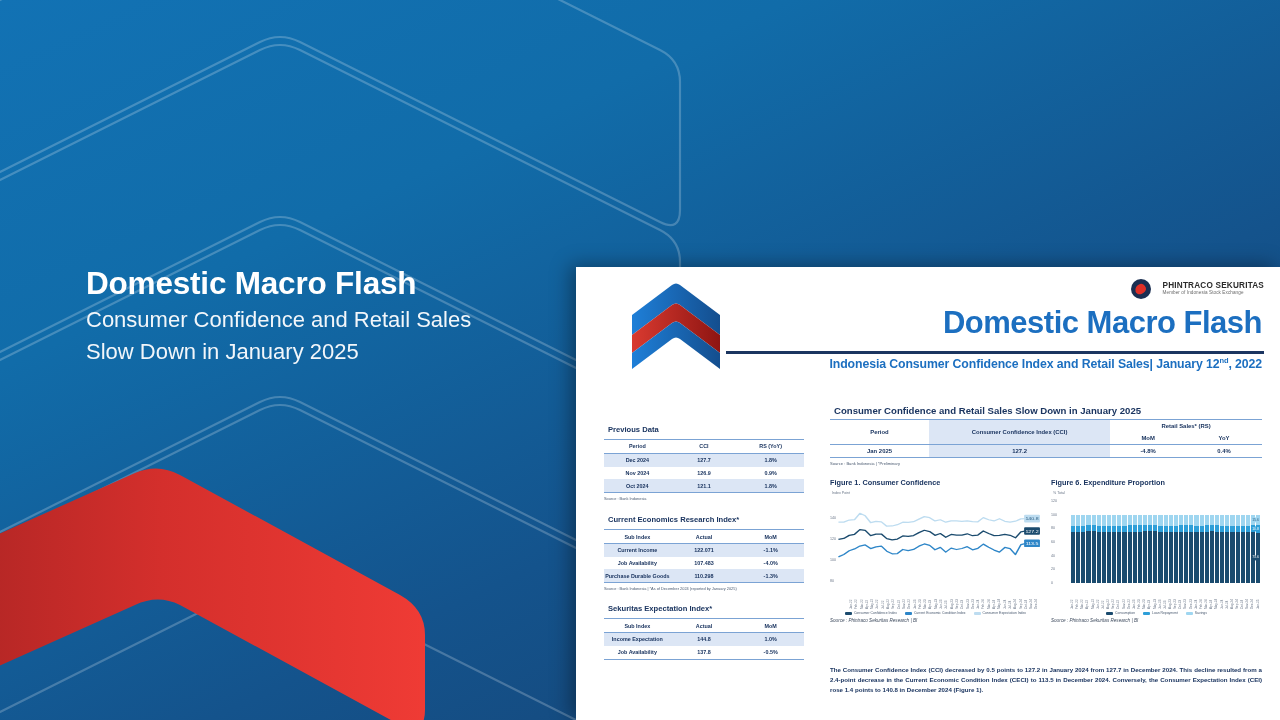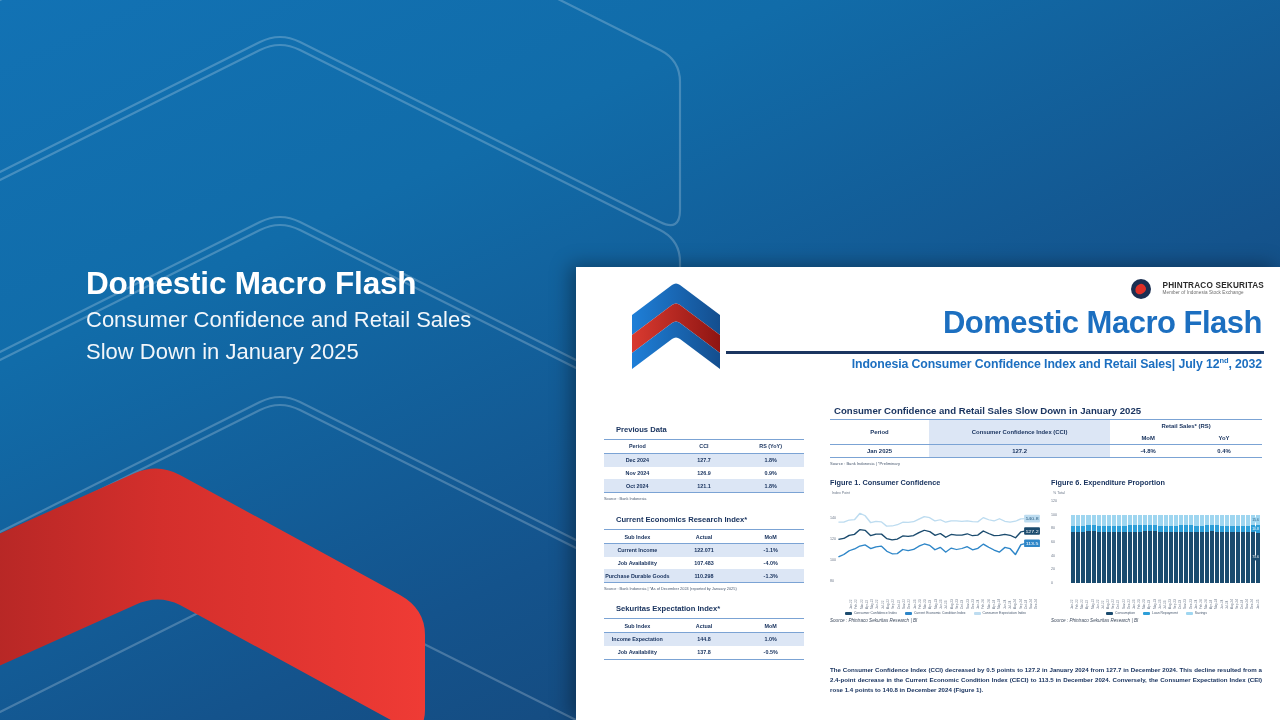--- a/index.html
+++ b/index.html
@@ -67,21 +67,21 @@
 
   .doc-headline{
     position:absolute;left:258px;top:138px;
     font-size:9.6px;font-weight:bold;color:#1b3560;
   }
 
   
   .col-left{position:absolute;left:28px;top:158px;width:200px;}
   .col-right{position:absolute;left:254px;top:152px;width:432px;}
 
-  .tbl-title{font-size:7.6px;font-weight:bold;color:#1b3560;margin:0 0 5px 12px;}
+  .tbl-title{font-size:7.6px;font-weight:bold;color:#1b3560;margin:0 0 5px 4px;}
   table.t{border-collapse:collapse;width:100%;table-layout:fixed;}
   table.t th,table.t td{
     font-size:5.4px;color:#1b3560;text-align:center;padding:3.4px 1px;font-weight:bold;
   }
   table.t thead tr{border-top:1.6px solid #7ba3d4;border-bottom:1.6px solid #7ba3d4;}
   table.t tbody tr.alt{background:#dce6f5;}
   table.t tbody tr:last-child{border-bottom:1.1px solid #7ba3d4;}
   .src{font-size:3.9px;color:#4a5a70;margin-top:3px;font-style:normal;}
 
   
@@ -180,21 +180,21 @@
         <div class="ps-logo">
           <div class="ps-mark"></div>
           <div class="ps-txt">
             <div class="ps-name">PHINTRACO SEKURITAS</div>
             <div class="ps-tag">Member of Indonesia Stock Exchange</div>
           </div>
         </div>
 
         <div class="dmf-title">Domestic Macro Flash</div>
         <div class="rule"></div>
-        <div class="dochead-sub"><span>Indonesia Consumer Confidence Index and Retail Sales| July 12</span><sup>nd</sup><span>, 2032</span></div>
+        <div class="dochead-sub"><span>Indonesia Consumer Confidence Index and Retail Sales| January 12</span><sup>nd</sup><span>, 2022</span></div>
       </div>
 
       <div class="doc-headline">Consumer Confidence and Retail Sales Slow Down in January 2025</div>
 
       <div class="col-left">
 
         <div>
           <div class="tbl-title">Previous Data</div>
           <table class="t">
             <thead>

